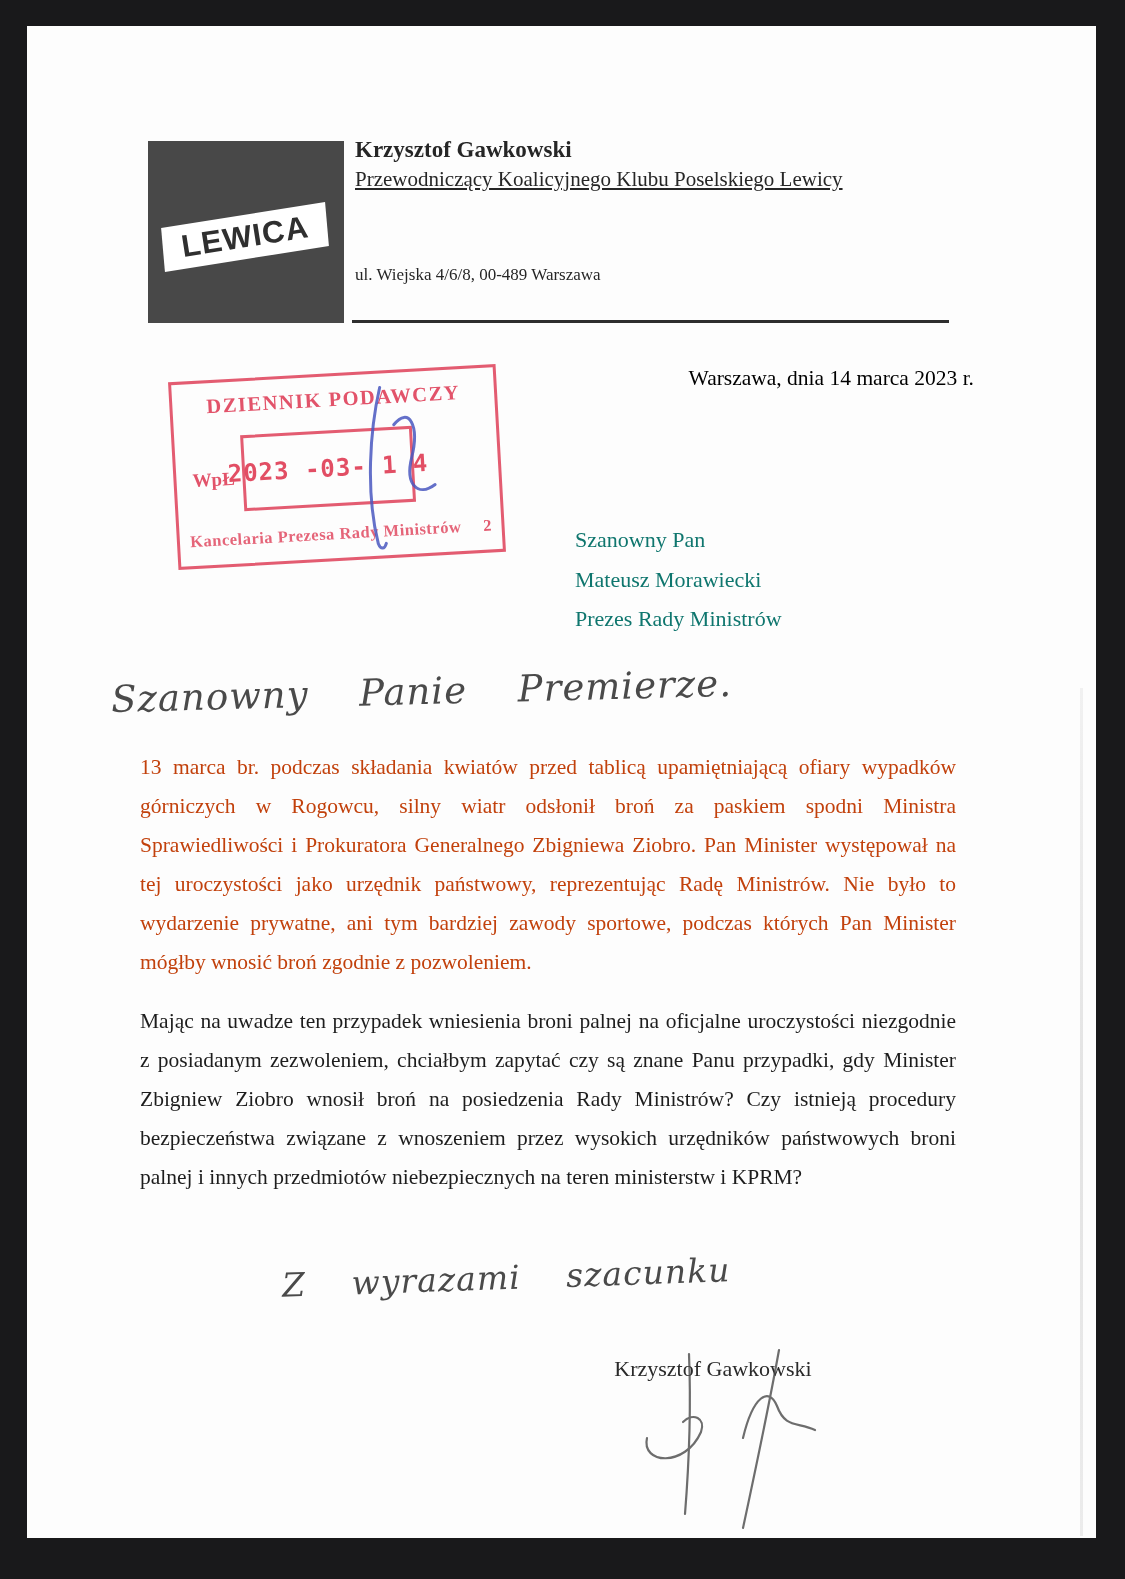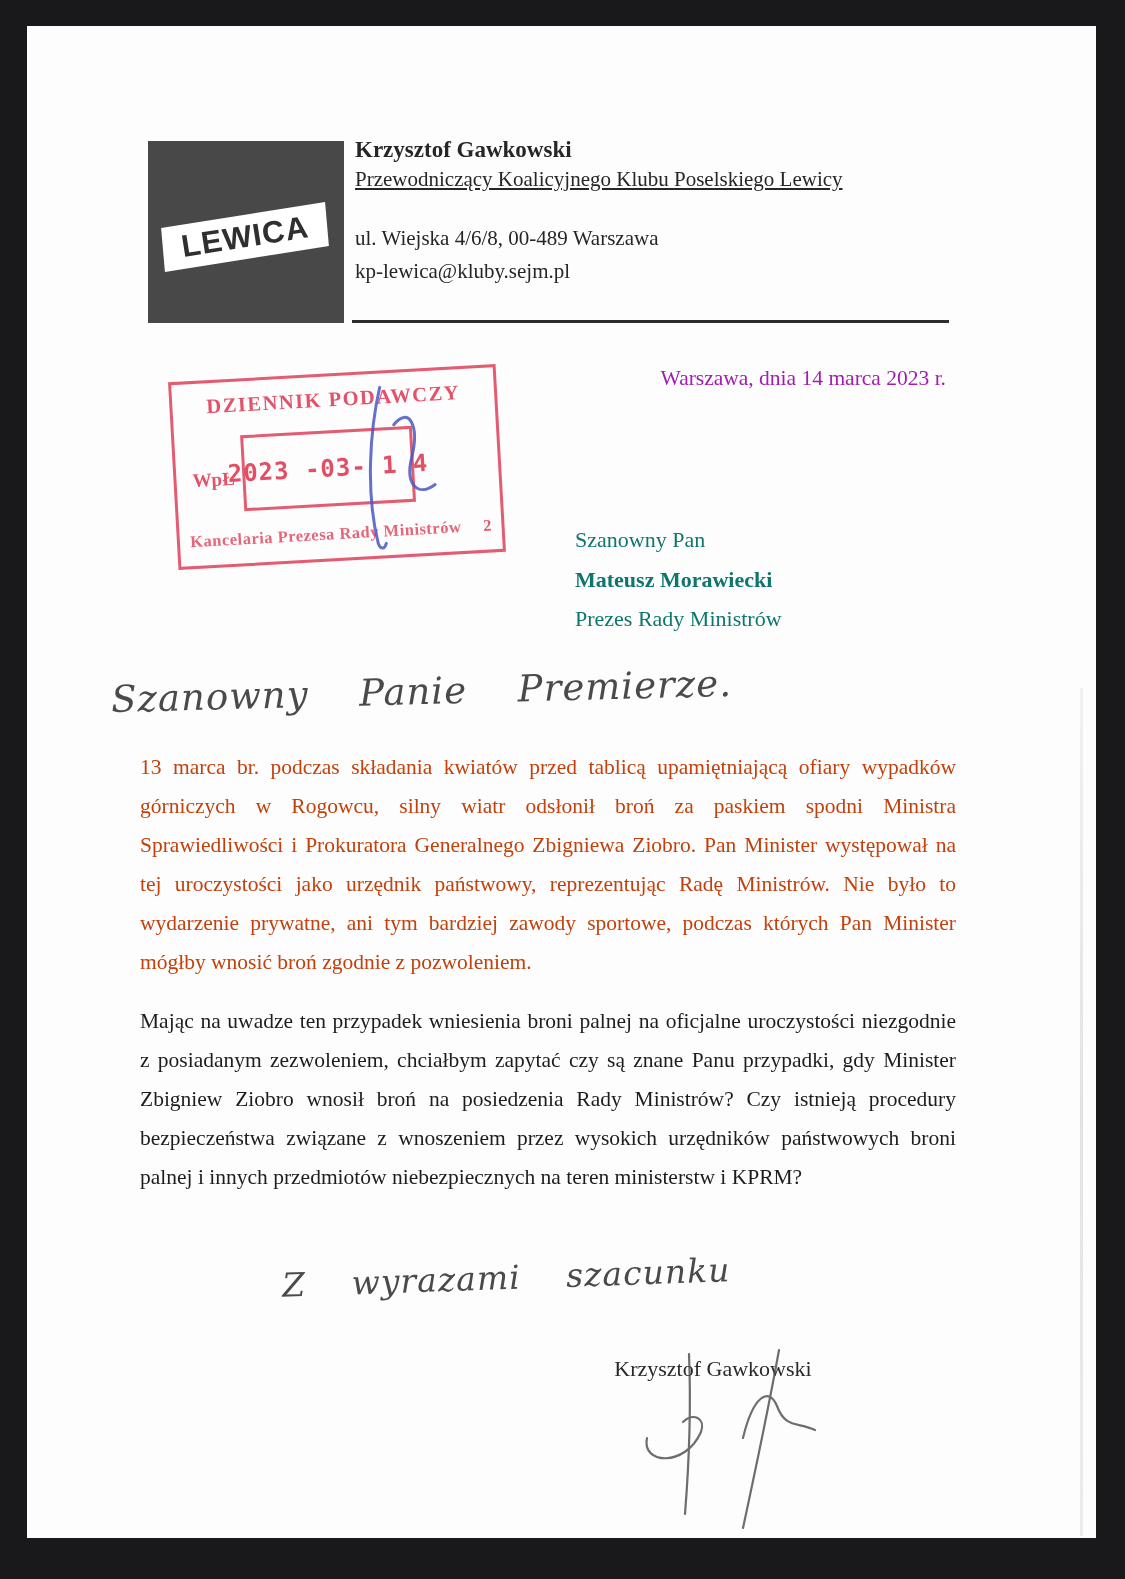--- a/index.html
+++ b/index.html
@@ -26,28 +26,28 @@
     display:flex;align-items:center;justify-content:center;
   }
   .logo-band span{
     font-family:"Liberation Sans", sans-serif;
     font-weight:700;font-size:31px;color:#2f2f2f;letter-spacing:1px;
     transform:skewX(4deg);
   }
   .sender{position:absolute;left:328px;top:110px;color:#262626;}
   .sender .name{font-size:23px;font-weight:700;line-height:28px;}
   .sender .role{font-size:21px;line-height:30px;text-decoration:underline;}
-  .sender .addr{margin-top:28px;font-size:21px;line-height:33px;}
+  .sender .addr{margin-top:64px;font-size:17px;line-height:33px;}
   .rule{
     position:absolute;left:325px;top:294px;width:597px;height:3px;
     background:#2e2e2e;
   }
   .dateline{
-    position:absolute;right:150px;top:340px;
-    font-size:21.5px;color:#a21caf;white-space:nowrap;
+    position:absolute;right:122px;top:340px;
+    font-size:21.5px;color:#000000;white-space:nowrap;
   }
   
   .stamp{
     position:absolute;left:146px;top:347px;width:322px;height:182px;
     border:3px solid rgba(224,74,98,.9);
     transform:rotate(-3.2deg);
     color:#e04a62;
   }
   .stamp .stitle{
     position:absolute;left:0;right:0;top:12px;text-align:center;
@@ -73,21 +73,21 @@
     font-size:16.5px;font-weight:700;color:rgba(224,74,98,.85);
     letter-spacing:.5px;white-space:nowrap;
   }
   .stamp .snum{
     position:absolute;right:10px;bottom:14px;
     font-size:16.5px;font-weight:700;color:rgba(224,74,98,.9);
   }
   .stamp svg{position:absolute;left:146px;top:10px;overflow:visible;}
   
   .recipient{position:absolute;left:548px;top:494px;font-size:22px;color:#0f766e;line-height:39.5px;}
-  .recipient .rname{font-weight:700;}
+  .recipient .rname{font-weight:400;}
   
   .hand{
     font-family:"DejaVu Serif", serif;font-style:italic;color:#4a4a4a;
     white-space:nowrap;
   }
   .greeting{
     position:absolute;left:84px;top:644px;font-size:37px;
     transform:rotate(-1.5deg);word-spacing:38px;letter-spacing:1px;
   }
   .closing{
@@ -121,21 +121,20 @@
     <div class="logo-band">
       <span>LEWICA</span>
     </div>
   </div>
 
   <div class="sender">
     <div class="name">Krzysztof Gawkowski</div>
     <div class="role">Przewodniczący Koalicyjnego Klubu Poselskiego Lewicy</div>
     <div class="addr">
       <div>ul. Wiejska 4/6/8, 00-489 Warszawa</div>
-      <div>kp-lewica@kluby.sejm.pl</div>
     </div>
   </div>
 
   <div class="rule"></div>
 
   <div class="dateline">Warszawa, dnia 14 marca 2023 r.</div>
 
   <div class="stamp">
     <div class="stitle">DZIENNIK PODAWCZY</div>
     <div class="wpl">WpŁ</div>

